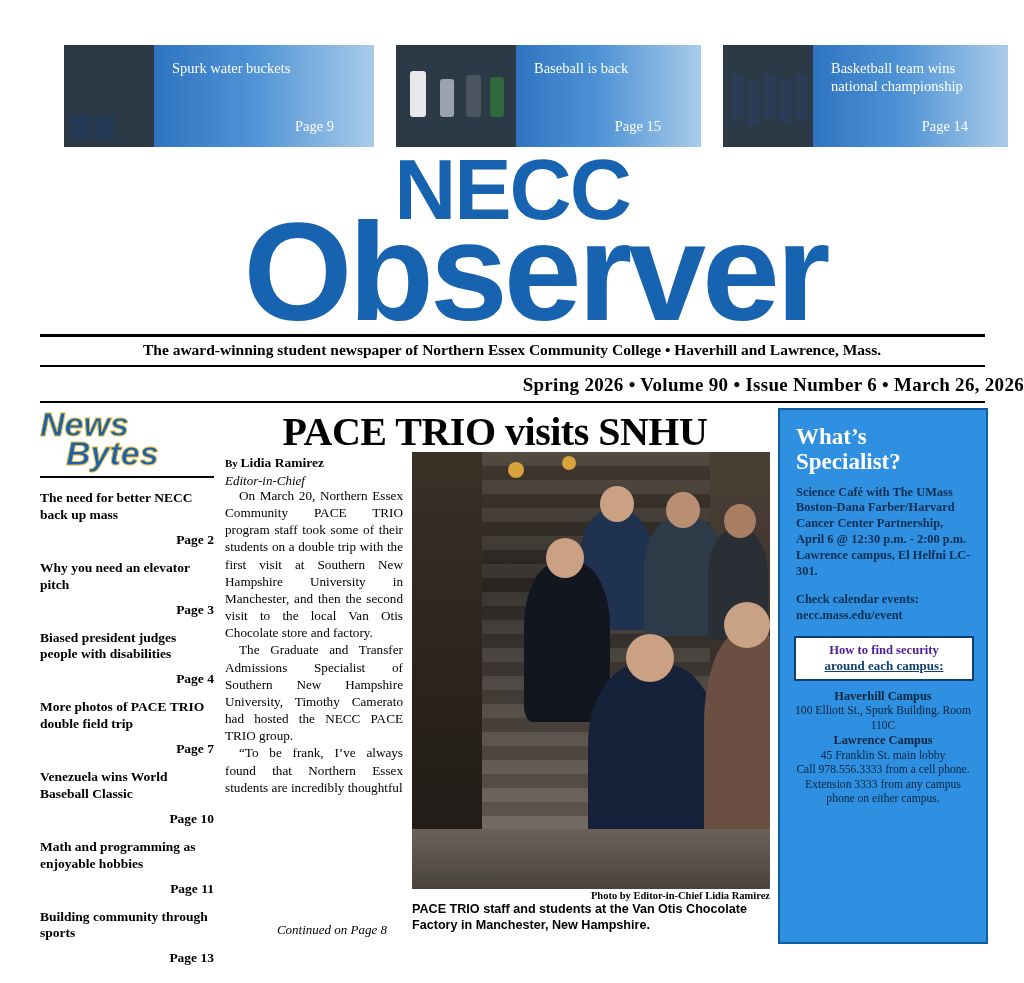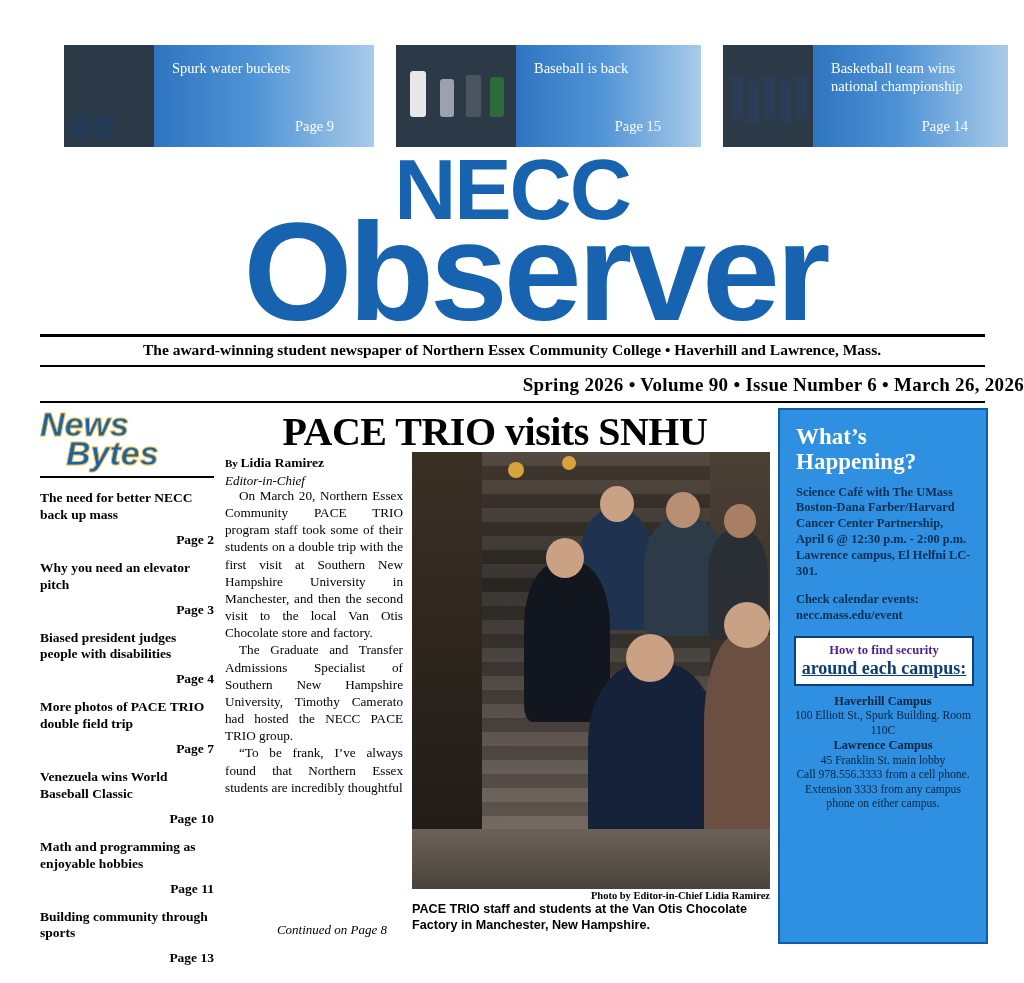--- a/index.html
+++ b/index.html
@@ -98,21 +98,21 @@
   .capt{position:absolute;left:412px;top:901px;width:358px;
     font-family:"Liberation Sans",sans-serif;font-weight:bold;font-size:12.6px;line-height:1.3;}
 
   
   .rail{position:absolute;left:778px;top:408px;width:206px;height:532px;background:#2f8fe0;border:2px solid #0e5ea6;}
   .rail-h{font-family:"Liberation Serif",serif;font-weight:bold;font-size:23px;color:#ffffff;line-height:1.1;padding:14px 14px 0 16px;}
   .rail-body{padding:10px 14px 0 16px;font-family:"Liberation Serif",serif;font-weight:bold;font-size:12.4px;line-height:1.28;color:#0b2f52;}
   .rail-body p{margin:0 0 12px 0;}
   .sec-box{margin:4px 12px 0 14px;background:#ffffff;border:2px solid #0e3f74;padding:5px 4px;text-align:center;}
   .sec-box .l1{font-family:"Liberation Serif",serif;font-weight:bold;font-size:12.6px;color:#4c1d95;}
-  .sec-box .l2{font-family:"Liberation Serif",serif;font-weight:bold;font-size:18px;color:#0e3f74;text-decoration:underline;}
+  .sec-box .l2{font-family:"Liberation Serif",serif;font-weight:bold;font-size:13px;color:#0e3f74;text-decoration:underline;}
   .campus{padding:8px 10px 0 10px;text-align:center;font-family:"Liberation Serif",serif;font-size:11.6px;line-height:1.25;color:#06263f;}
   .campus b{font-size:12.4px;}
 </style>
 </head>
 <body>
 
 <div class="page">
 
   <div class="teasers">
 
@@ -236,21 +236,21 @@
     <div class="person p-f"></div>
     <div class="head" style="left:312px;top:150px;width:46px;height:46px;background:#c9a184;"></div>
     <div class="floor"></div>
   </div>
   <div class="credit">Photo by Editor-in-Chief Lidia Ramirez</div>
   <div class="capt">PACE TRIO staff and students at the Van Otis Chocolate Factory in Manchester, New Hampshire.</div>
 
   <div class="rail">
     <div class="rail-h">
       <div>What’s</div>
-      <div>Happening?</div>
+      <div>Specialist?</div>
     </div>
     <div class="rail-body">
       <p>Science Café with The UMass Boston-Dana Farber/Harvard Cancer Center Partnership, April 6 @ 12:30 p.m. - 2:00 p.m. Lawrence campus, El Helfni LC-301.</p>
       <p>Check calendar events: necc.mass.edu/event</p>
     </div>
     <div class="sec-box">
       <div class="l1">How to find security</div>
       <div class="l2">around each campus:</div>
     </div>
     <div class="campus">

